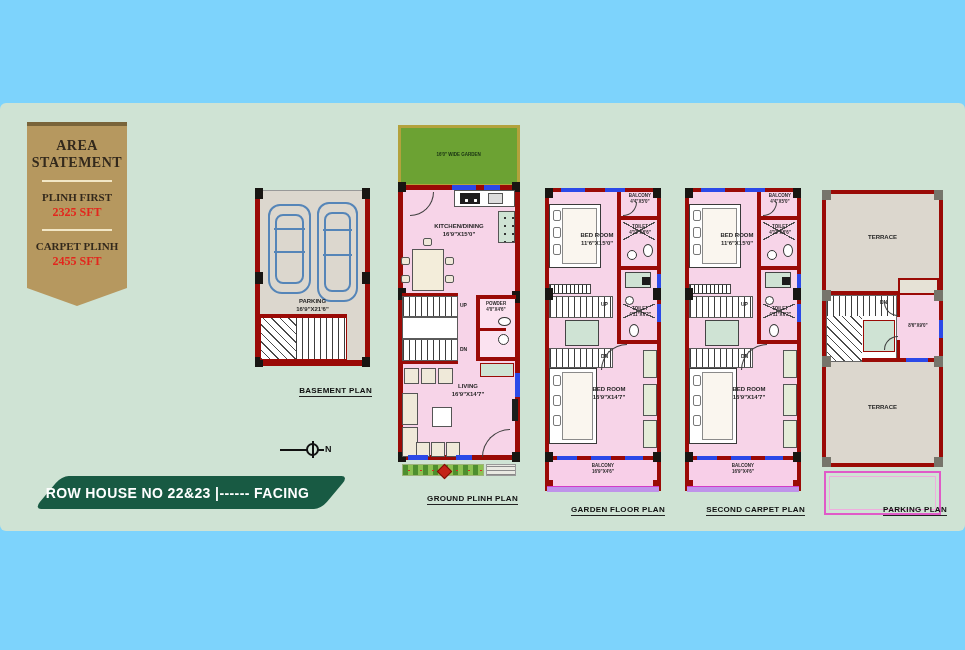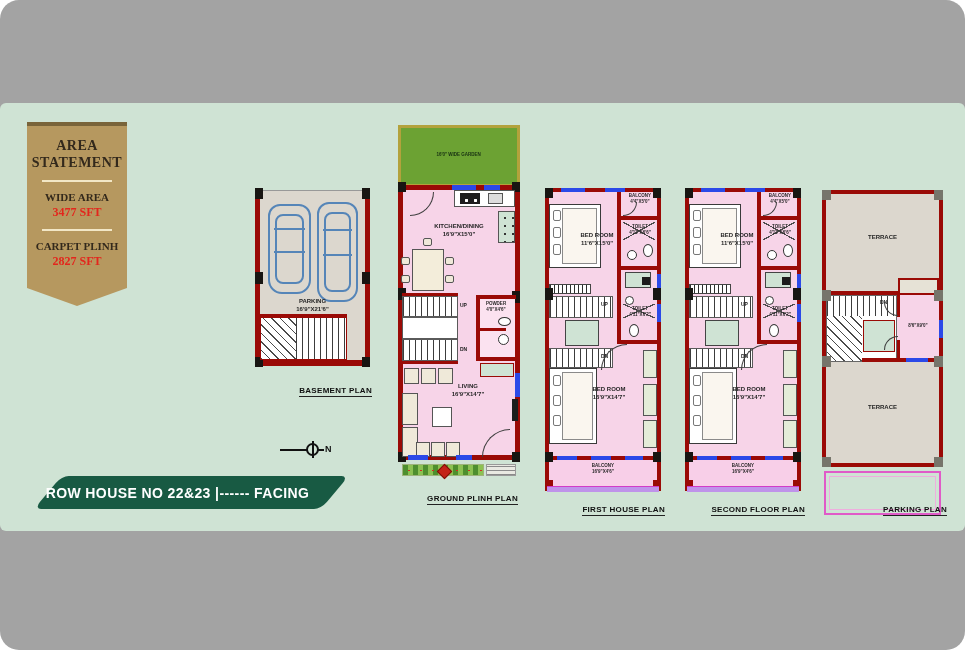--- a/index.html
+++ b/index.html
@@ -1,17 +1,17 @@
 <!DOCTYPE html>
 <html><head>
 <meta charset="utf-8">
 <style>
   html,body{margin:0;padding:0;background:#fff;}
-  .page{position:relative;width:965px;height:650px;background:#a3a3a3;overflow:hidden;
-        font-family:"Liberation Sans",sans-serif;border-radius:19px;}
+  .page{position:relative;width:965px;height:650px;background:#7dd3fc;overflow:hidden;
+        font-family:"Liberation Sans",sans-serif;}
   .abs{position:absolute;}
   .panel{position:absolute;left:0;top:103px;width:965px;height:428px;background:#cfe3d4;border-radius:6px;}
 
   
   .ribbon{position:absolute;left:27px;top:122px;width:100px;height:184px;background:#b6985f;
           clip-path:polygon(0 0,100% 0,100% calc(100% - 18px),50% 100%,0 calc(100% - 18px));
           text-align:center;color:#33291c;}
   .ribbon .edge{position:absolute;left:0;top:0;width:100%;height:4px;background:#79643a;}
   .ribbon-title{margin-top:16px;font:700 14px/1.2 "Liberation Serif",serif;letter-spacing:.5px;}
   .ribbon-sep{width:70px;height:2px;background:#f2e7c6;margin:8px auto;}
@@ -67,25 +67,25 @@
 </head>
 <body>
 
 <div class="page">
   <div class="panel"></div>
 
   <div class="ribbon">
     <div class="edge"></div>
     <div class="ribbon-title">AREA STATEMENT</div>
     <div class="ribbon-sep"></div>
-    <div class="ribbon-label">WIDE AREA</div>
-    <div class="ribbon-value">3477 SFT</div>
+    <div class="ribbon-label">PLINH FIRST</div>
+    <div class="ribbon-value">2325 SFT</div>
     <div class="ribbon-sep"></div>
     <div class="ribbon-label">CARPET PLINH</div>
-    <div class="ribbon-value">2827 SFT</div>
+    <div class="ribbon-value">2455 SFT</div>
   </div>
 
   <div class="abs" style="left:255px;top:188px;width:115px;height:180px;">
     <div class="floor-beige" style="left:4px;top:2px;width:107px;height:172px;"></div>
     <div class="abs" style="left:4px;top:2px;width:107px;height:1px;background:#999;"></div>
     <div class="wall" style="left:0;top:3px;width:5px;height:173px;"></div>
     <div class="wall" style="left:110px;top:3px;width:5px;height:173px;"></div>
     <div class="wall" style="left:0;top:172px;width:115px;height:6px;"></div>
     <div class="col" style="left:0;top:0;width:8px;height:11px;"></div>
     <div class="col" style="left:107px;top:0;width:8px;height:11px;"></div>
@@ -261,21 +261,21 @@
     <div class="col" style="left:0;top:0;width:8px;height:10px;"></div>
     <div class="col" style="left:108px;top:0;width:8px;height:10px;"></div>
     <div class="col" style="left:0;top:100px;width:8px;height:12px;"></div>
     <div class="col" style="left:108px;top:100px;width:8px;height:12px;"></div>
     <div class="col" style="left:0;top:264px;width:8px;height:10px;"></div>
     <div class="col" style="left:108px;top:264px;width:8px;height:10px;"></div>
     <div class="wall" style="left:0;top:292px;width:8px;height:11px;"></div>
     <div class="wall" style="left:108px;top:292px;width:8px;height:11px;"></div>
     <div class="abs" style="left:2px;top:298px;width:112px;height:5px;background:#bf93ea;border-top:1px solid #d23cc8;"></div>
   </div>
-  <div class="caption" style="left:541px;top:498px;width:124px;"><span>FIRST HOUSE PLAN</span></div>
+  <div class="caption" style="left:541px;top:498px;width:124px;"><span>GARDEN FLOOR PLAN</span></div>
 
   <div class="abs" style="left:685px;top:188px;width:116px;height:306px;">
     <div class="floor-pink" style="left:0;top:0;width:116px;height:270px;"></div>
     <div class="wall" style="left:0;top:0;width:116px;height:4px;"></div>
     <div class="wall" style="left:0;top:0;width:4px;height:300px;"></div>
     <div class="wall" style="left:112px;top:0;width:4px;height:300px;"></div>
     <div class="win" style="left:16px;top:0;width:24px;height:4px;"></div>
     <div class="win" style="left:60px;top:0;width:20px;height:4px;"></div>
     <div class="wall" style="left:72px;top:4px;width:4px;height:148px;"></div>
     <div class="rlabel tiny" style="left:74px;top:5px;width:42px;">
@@ -347,21 +347,21 @@
     <div class="col" style="left:0;top:0;width:8px;height:10px;"></div>
     <div class="col" style="left:108px;top:0;width:8px;height:10px;"></div>
     <div class="col" style="left:0;top:100px;width:8px;height:12px;"></div>
     <div class="col" style="left:108px;top:100px;width:8px;height:12px;"></div>
     <div class="col" style="left:0;top:264px;width:8px;height:10px;"></div>
     <div class="col" style="left:108px;top:264px;width:8px;height:10px;"></div>
     <div class="wall" style="left:0;top:292px;width:8px;height:11px;"></div>
     <div class="wall" style="left:108px;top:292px;width:8px;height:11px;"></div>
     <div class="abs" style="left:2px;top:298px;width:112px;height:5px;background:#bf93ea;border-top:1px solid #d23cc8;"></div>
   </div>
-  <div class="caption" style="left:681px;top:498px;width:124px;"><span>SECOND FLOOR PLAN</span></div>
+  <div class="caption" style="left:681px;top:498px;width:124px;"><span>SECOND CARPET PLAN</span></div>
 
   <div class="abs" style="left:822px;top:190px;width:121px;height:330px;">
     <div class="floor-beige" style="left:4px;top:4px;width:113px;height:269px;"></div>
     <div class="wall" style="left:0;top:0;width:121px;height:4px;"></div>
     <div class="wall" style="left:0;top:273px;width:121px;height:4px;"></div>
     <div class="wall" style="left:0;top:0;width:4px;height:277px;"></div>
     <div class="wall" style="left:117px;top:0;width:4px;height:277px;"></div>
     <div class="rlabel" style="left:0;top:44px;width:121px;">TERRACE</div>
     <div class="abs xbox" style="left:76px;top:88px;width:41px;height:17px;background:#e6e2d6;border:2px solid #9a0a06;box-sizing:border-box;"></div>
     <div class="wall" style="left:4px;top:101px;width:74px;height:4px;"></div>

